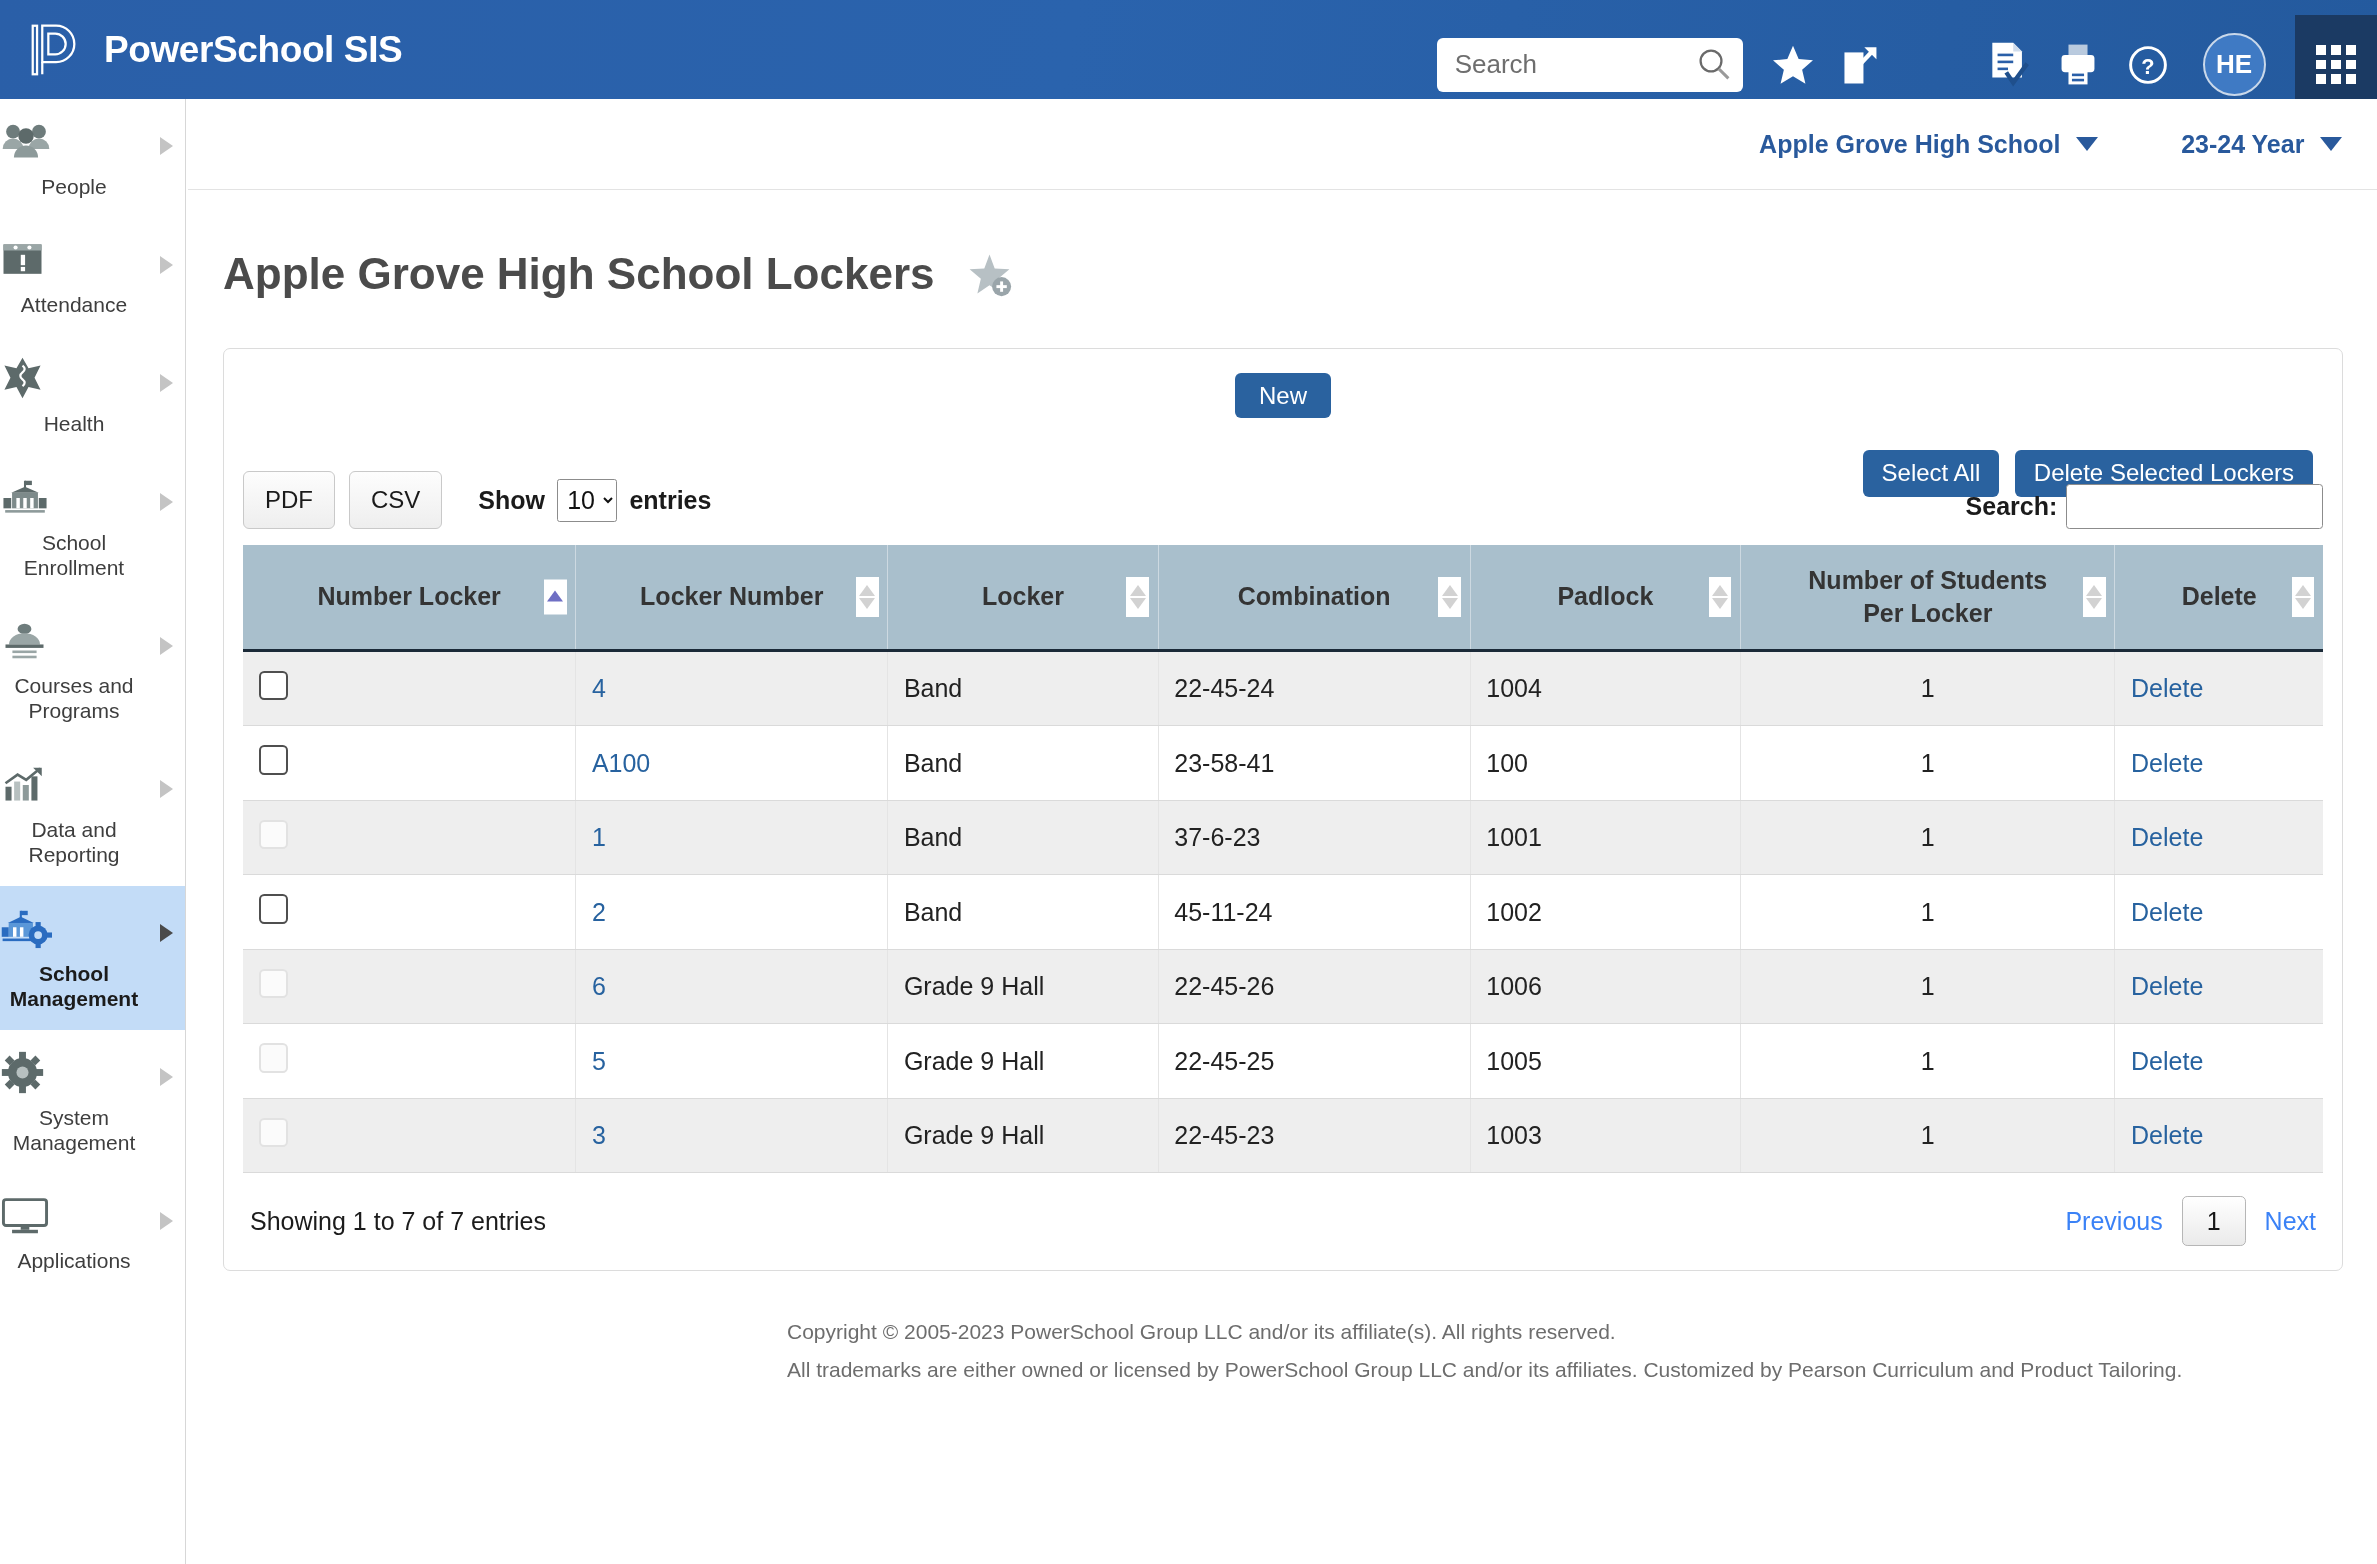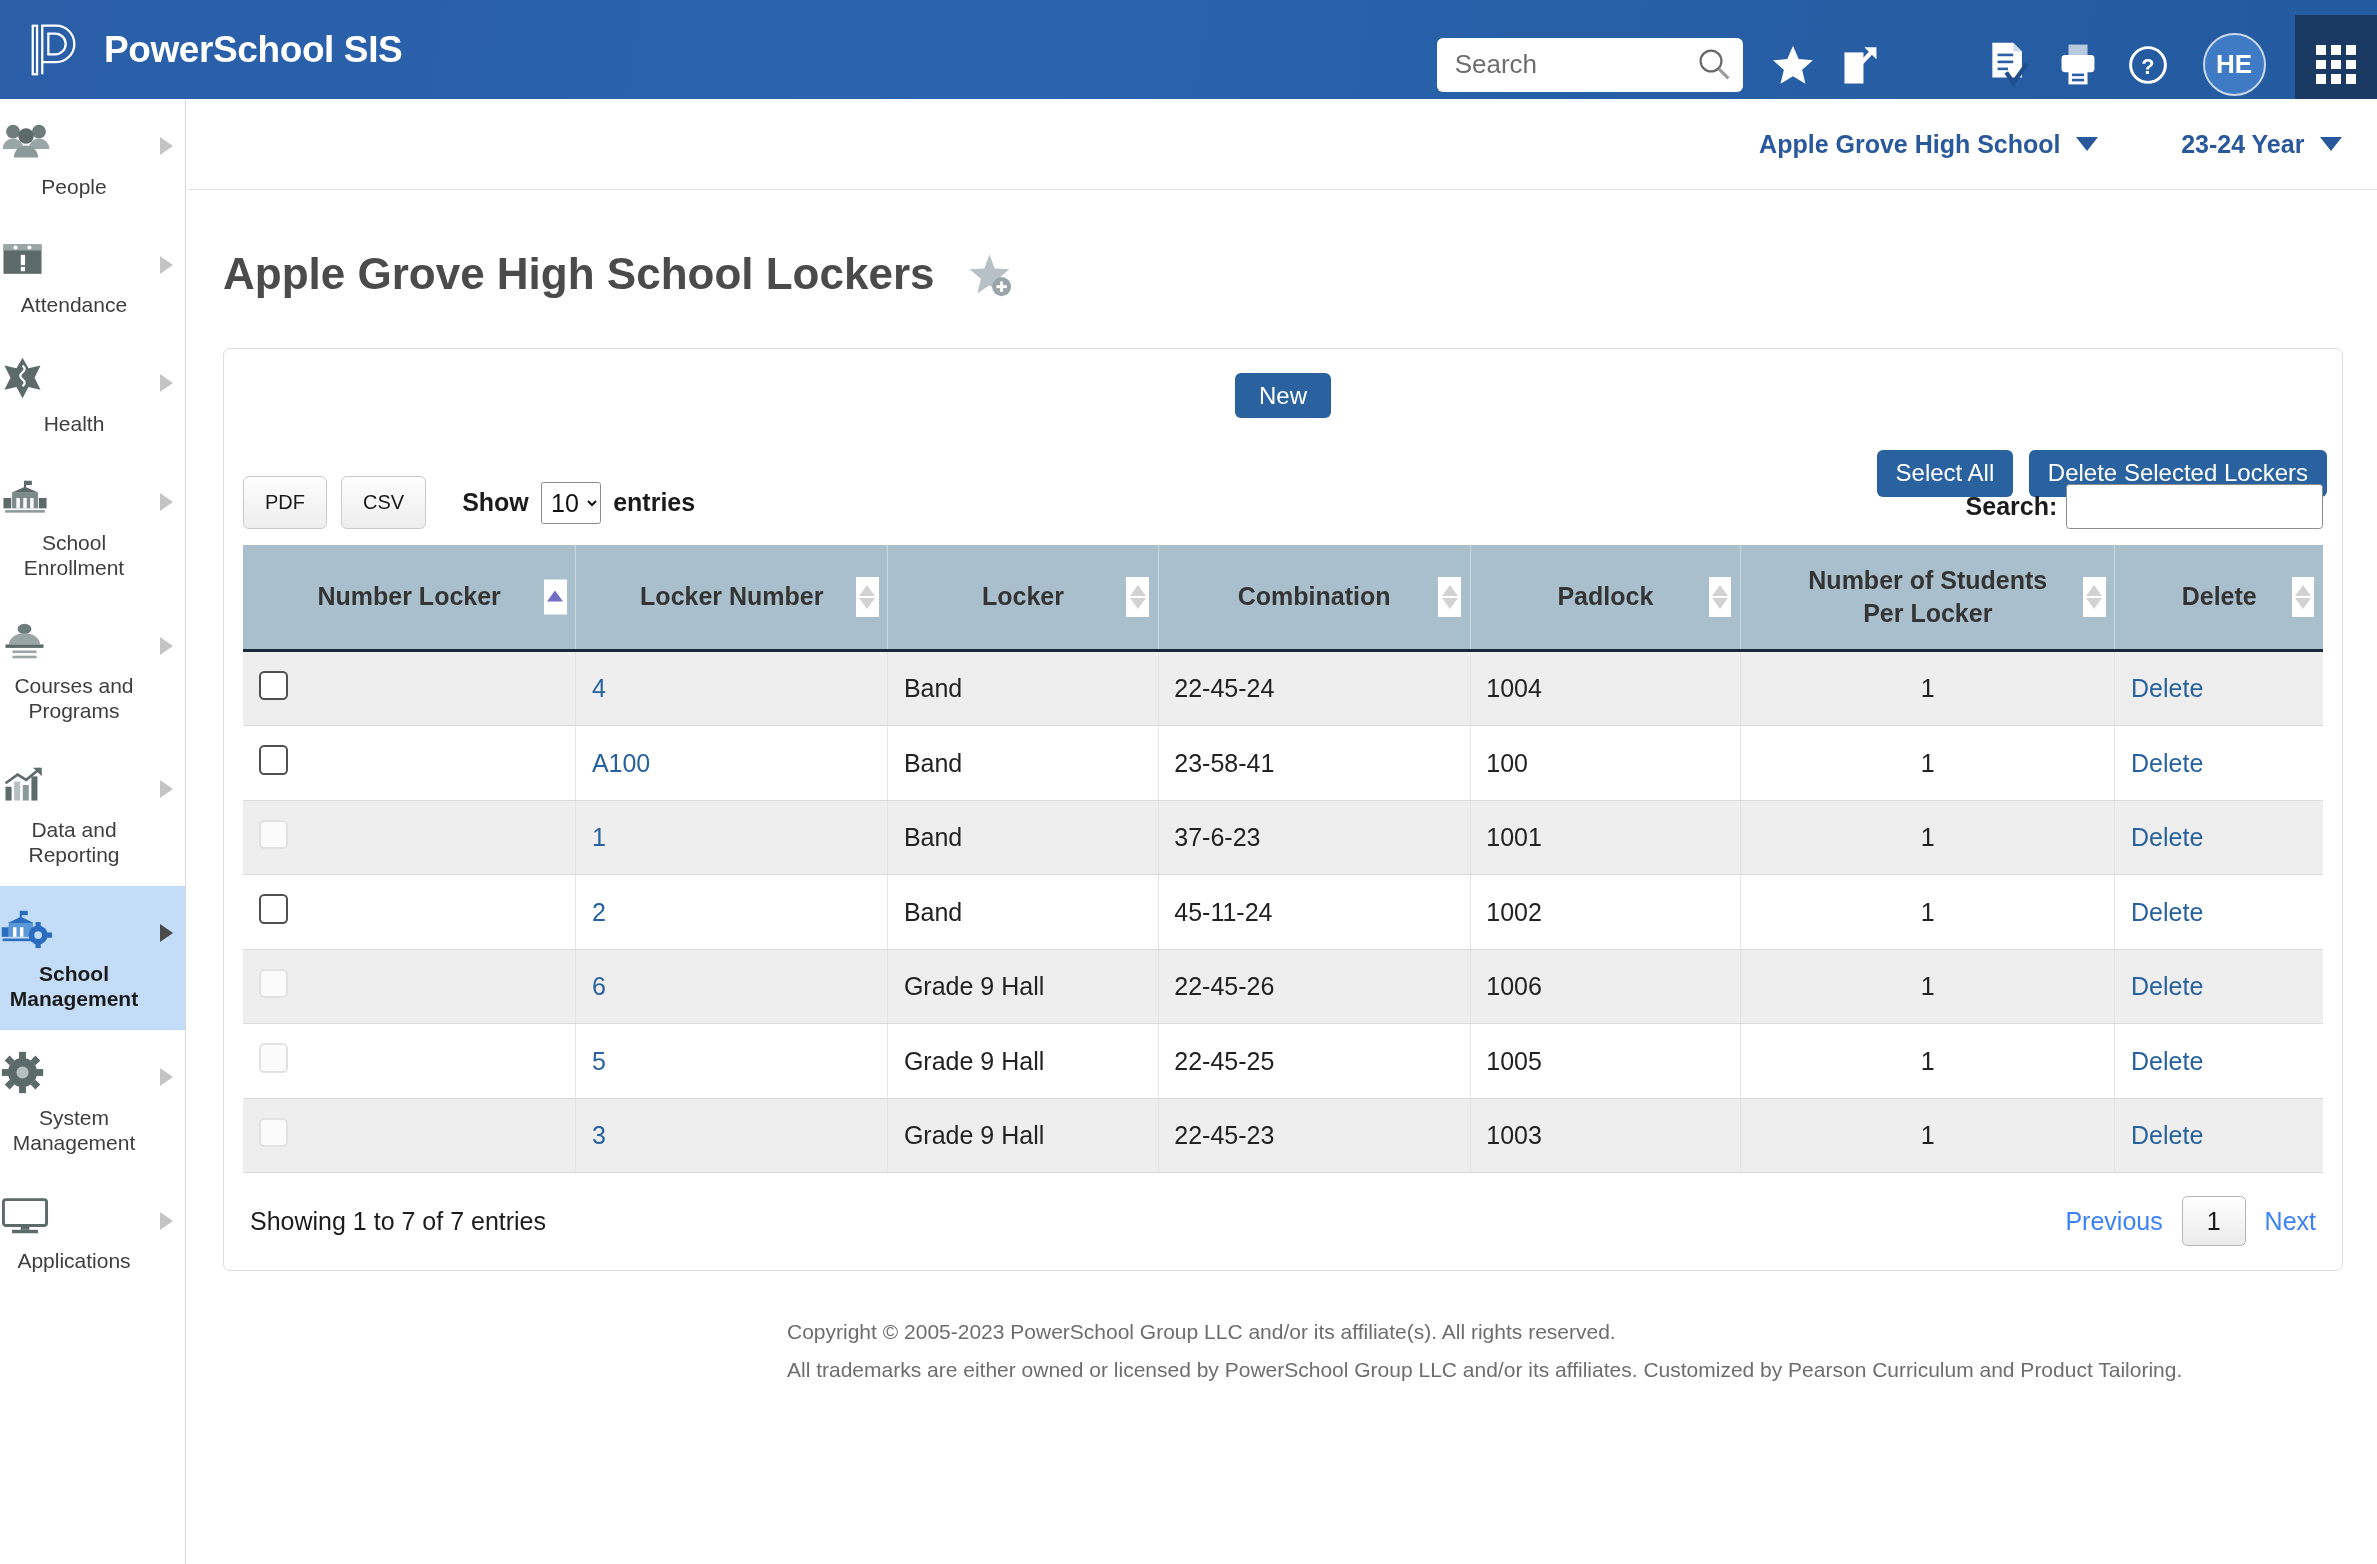--- a/index.html
+++ b/index.html
@@ -140,21 +140,21 @@
   .toolbar {
     position: relative;
     display: flex; align-items: flex-end;
     padding: 22.6px 19px 15.6px 19px;
     min-height: 111px;
   }
   .toolbar-left { display: flex; align-items: center; }
   .btn-export {
     background: linear-gradient(#fdfdfd, #eeeeee);
     border: 1.7px solid #c9c9c9; border-radius: 6px;
-    font-size: 20px; font-family: "Liberation Sans", sans-serif;
+    font-size: 24px; font-family: "Liberation Sans", sans-serif;
     color: #1a1a1a; padding: 14px 21px; cursor: pointer;
   }
   .btn-export + .btn-export { margin-left: 14px; }
   .show-entries {
     margin-left: 36px; font-size: 25px; font-weight: bold; color: #1b1b1b;
     display: flex; align-items: center;
   }
   .entries-select {
     margin: 0 12px;
     font-family: "Liberation Sans", sans-serif; font-size: 25px;
@@ -171,21 +171,21 @@
     font-size: 25px; font-weight: bold; color: #1b1b1b;
     margin-right: 8.7px; padding-bottom: 8.7px;
   }
   .table-search {
     width: 257px; height: 45px;
     border: 1.7px solid #8c8c8c; border-radius: 3.5px;
     font-family: "Liberation Sans", sans-serif; font-size: 22.6px;
     padding: 0 8.7px; outline: none; background: #ffffff;
   }
   .toolbar-actions {
-    position: absolute; right: 15px; top: 15.6px;
+    position: absolute; right: 29px; top: 15.6px;
     display: flex;
   }
   .btn-blue {
     background: #2a629f; color: #ffffff;
     font-size: 24px; font-family: "Liberation Sans", sans-serif;
     border: none; border-radius: 6px;
     padding: 9.6px 19px; cursor: pointer; white-space: nowrap;
   }
   .btn-blue + .btn-blue { margin-left: 15.6px; }
 

